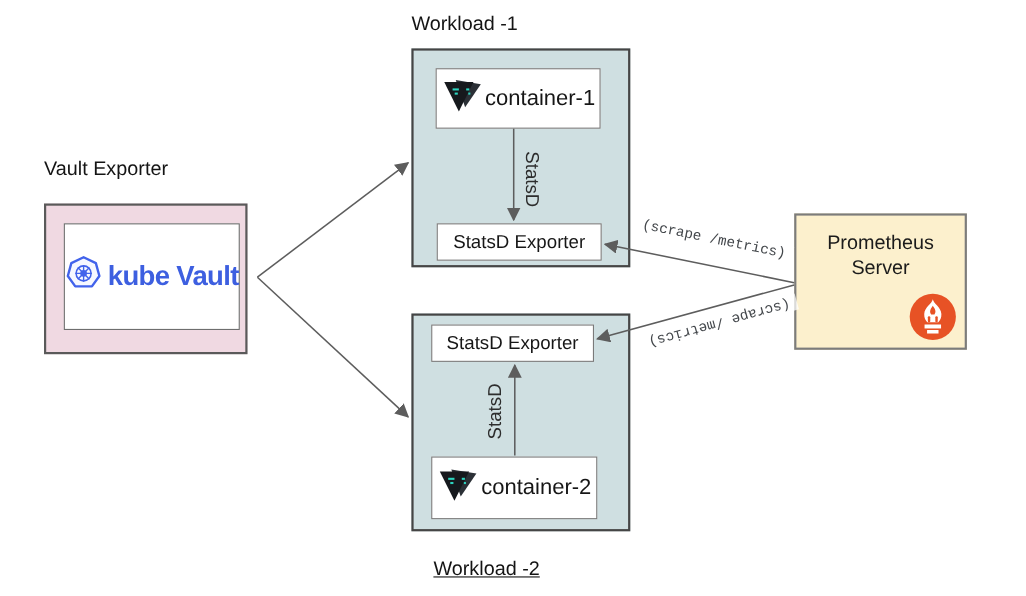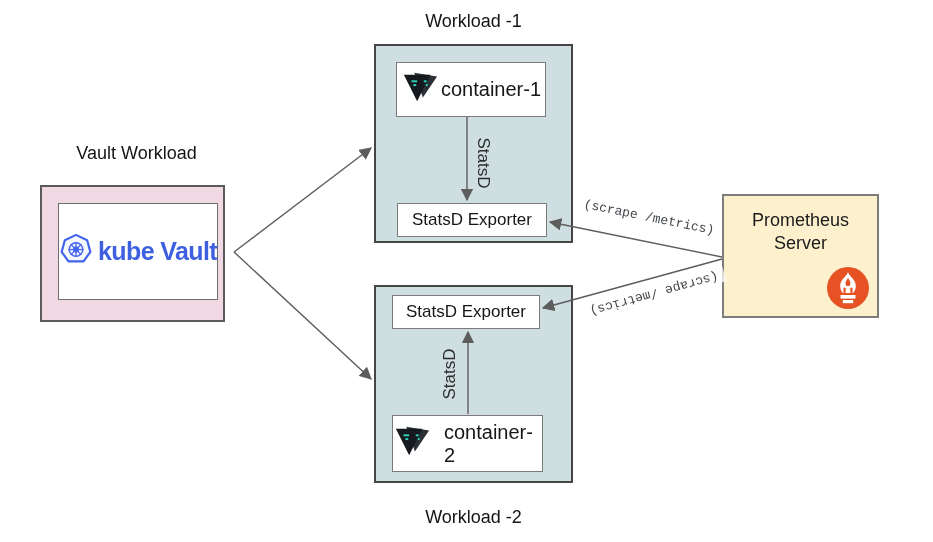--- a/index.html
+++ b/index.html
@@ -1,33 +1,33 @@
 <!DOCTYPE html>
 <html><head>
 <meta charset="utf-8">
 <style>
   html,body{margin:0;padding:0;background:#ffffff;}
   body{width:933px;height:542px;position:relative;overflow:hidden;
        font-family:"Liberation Sans",sans-serif;color:#161616;}
   .abs{position:absolute;box-sizing:border-box;}
-  .group-label{font-size:18px;text-align:center;color:#141414;}
+  .group-label{font-size:18px;color:#141414;}
   
   #vault-box{left:40px;top:185px;width:185px;height:137px;background:#f0d9e2;border:2px solid #5a5a5a;z-index:2;}
   #vault-inner{position:absolute;left:16px;top:16px;width:160px;height:97px;background:#ffffff;border:1px solid #6e6e6e;
                box-sizing:border-box;display:flex;align-items:center;justify-content:center;gap:5px;}
   #kubevault-text{font-size:25px;font-weight:bold;color:#3d5fe0;letter-spacing:-0.6px;white-space:nowrap;}
   #vault-label{left:40px;top:143px;width:193px;z-index:3;}
   #w1-label{left:374px;top:11px;width:199px;z-index:3;}
-  #w2-label{left:374px;top:507px;width:199px;z-index:3;}
+  #w2-label{left:394px;top:507px;width:199px;z-index:3;text-decoration:underline;}
   #w1-box{left:374px;top:44px;width:199px;height:199px;background:#cfdfe1;border:2px solid #454545;z-index:2;}
   #w2-box{left:374px;top:285px;width:199px;height:198px;background:#cfdfe1;border:2px solid #454545;z-index:2;}
   
   .node{background:#ffffff;border:1px solid #7a7a7a;display:flex;align-items:center;justify-content:center;z-index:3;}
   #c1-box{left:396px;top:62px;width:150px;height:55px;font-size:20px;gap:2px;text-align:right;}
-  #c2-box{left:392px;top:415px;width:151px;height:57px;font-size:20px;gap:13px;}
+  #c2-box{left:392px;top:415px;width:151px;height:57px;font-size:20px;gap:2px;}
   #e1-box{left:397px;top:203px;width:150px;height:34px;font-size:17px;}
   #e2-box{left:392px;top:295px;width:148px;height:34px;font-size:17px;}
   
   #prom-box{left:722px;top:194px;width:157px;height:124px;background:#fcf0cd;border:2px solid #7c7c7c;z-index:2;}
   #prom-title{padding-top:13px;width:116px;margin:0 auto;text-align:center;font-size:18px;line-height:23px;color:#1b1b1b;}
   #prom-logo{position:absolute;right:7px;bottom:6px;width:44px;height:44px;}
   
   .flow-label{width:80px;text-align:center;font-size:17px;color:#2d2d2d;z-index:6;}
   #statsd1{left:443px;top:153px;transform:rotate(90deg);}
   #statsd2{left:410px;top:364px;transform:rotate(-90deg);}
@@ -35,21 +35,21 @@
   .scrape-label{width:146px;text-align:center;font-family:"Liberation Mono",monospace;font-size:13px;color:#43474b;
                 background:rgba(255,255,255,0.72);z-index:6;white-space:nowrap;}
   #scrape-top{left:576px;top:210px;transform:rotate(11.5deg);}
   #scrape-bottom{left:581px;top:286px;transform:rotate(164.5deg);}
   
   #edges{position:absolute;left:0;top:0;z-index:5;pointer-events:none;}
 </style>
 </head>
 <body>
 
-<div class="abs group-label" id="vault-label">Vault Workload</div>
+<div class="abs group-label" id="vault-label">Vault Exporter</div>
 <div class="abs group-label" id="w1-label">Workload -1</div>
 <div class="abs group-label" id="w2-label">Workload -2</div>
 
 <div class="abs" id="vault-box">
   <div id="vault-inner">
     <span>
       <svg width="34" height="34" viewBox="0 0 36 36">
         <polygon points="18,2 29.8,7.6 33.2,20 26,30 10,30 2.8,20 6.2,7.6" fill="#f6f8ff" stroke="#4263eb" stroke-width="2.3" stroke-linejoin="round"></polygon>
         <circle cx="18" cy="17.5" r="7.2" fill="none" stroke="#4263eb" stroke-width="1.5"></circle>
         <g stroke="#4263eb" stroke-width="1.3">

